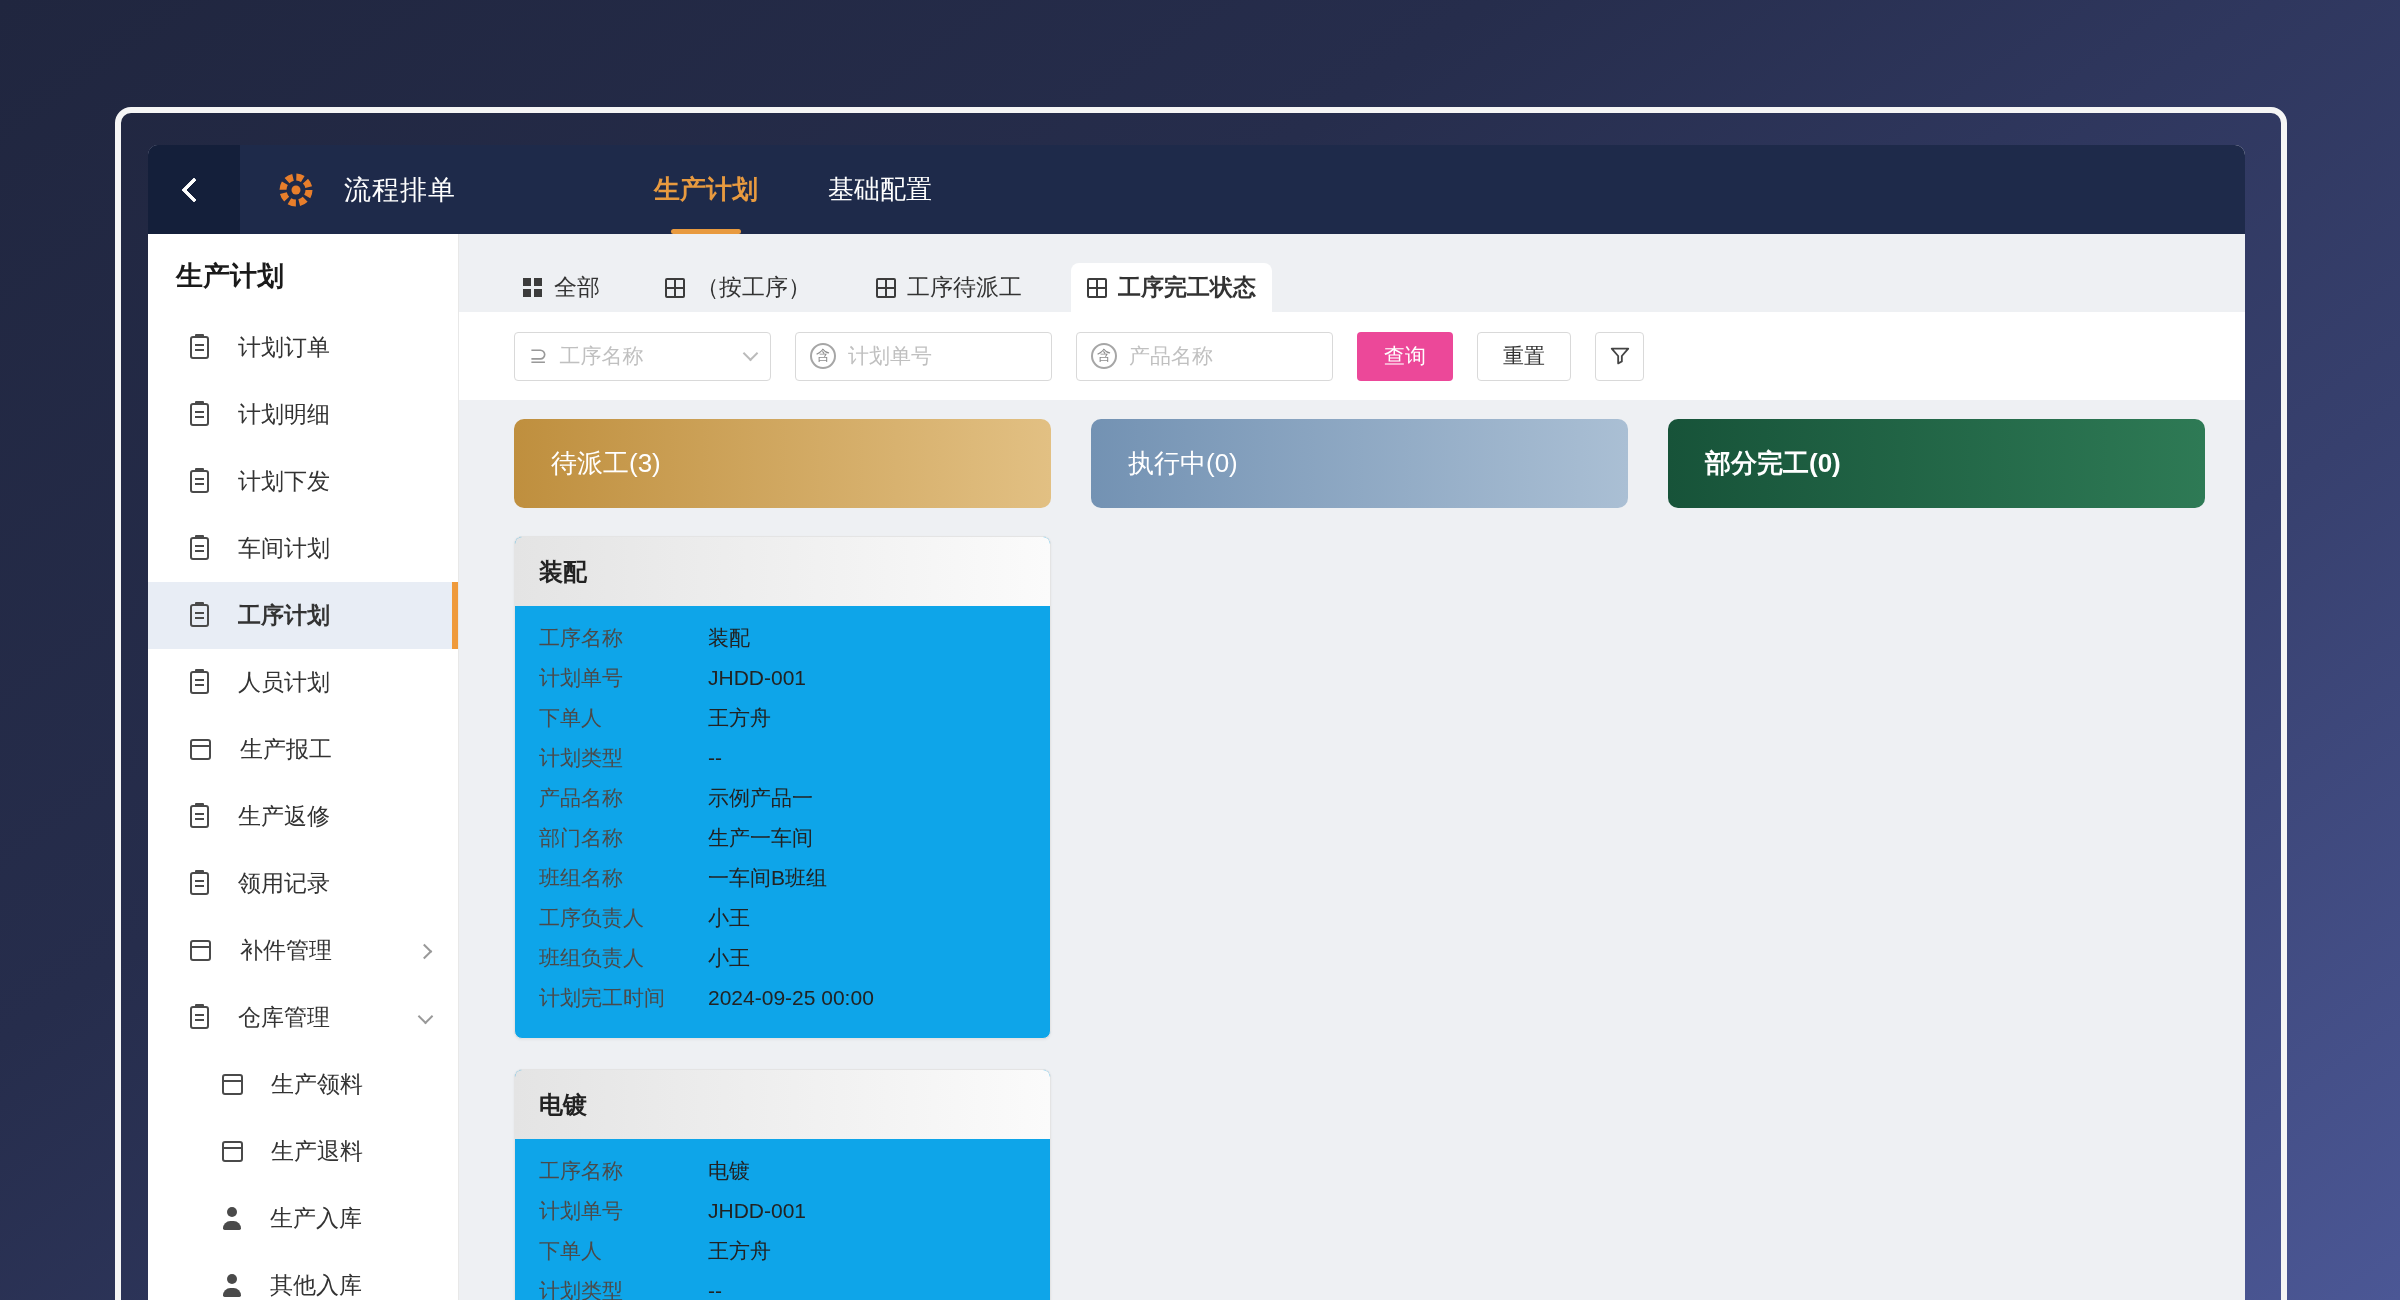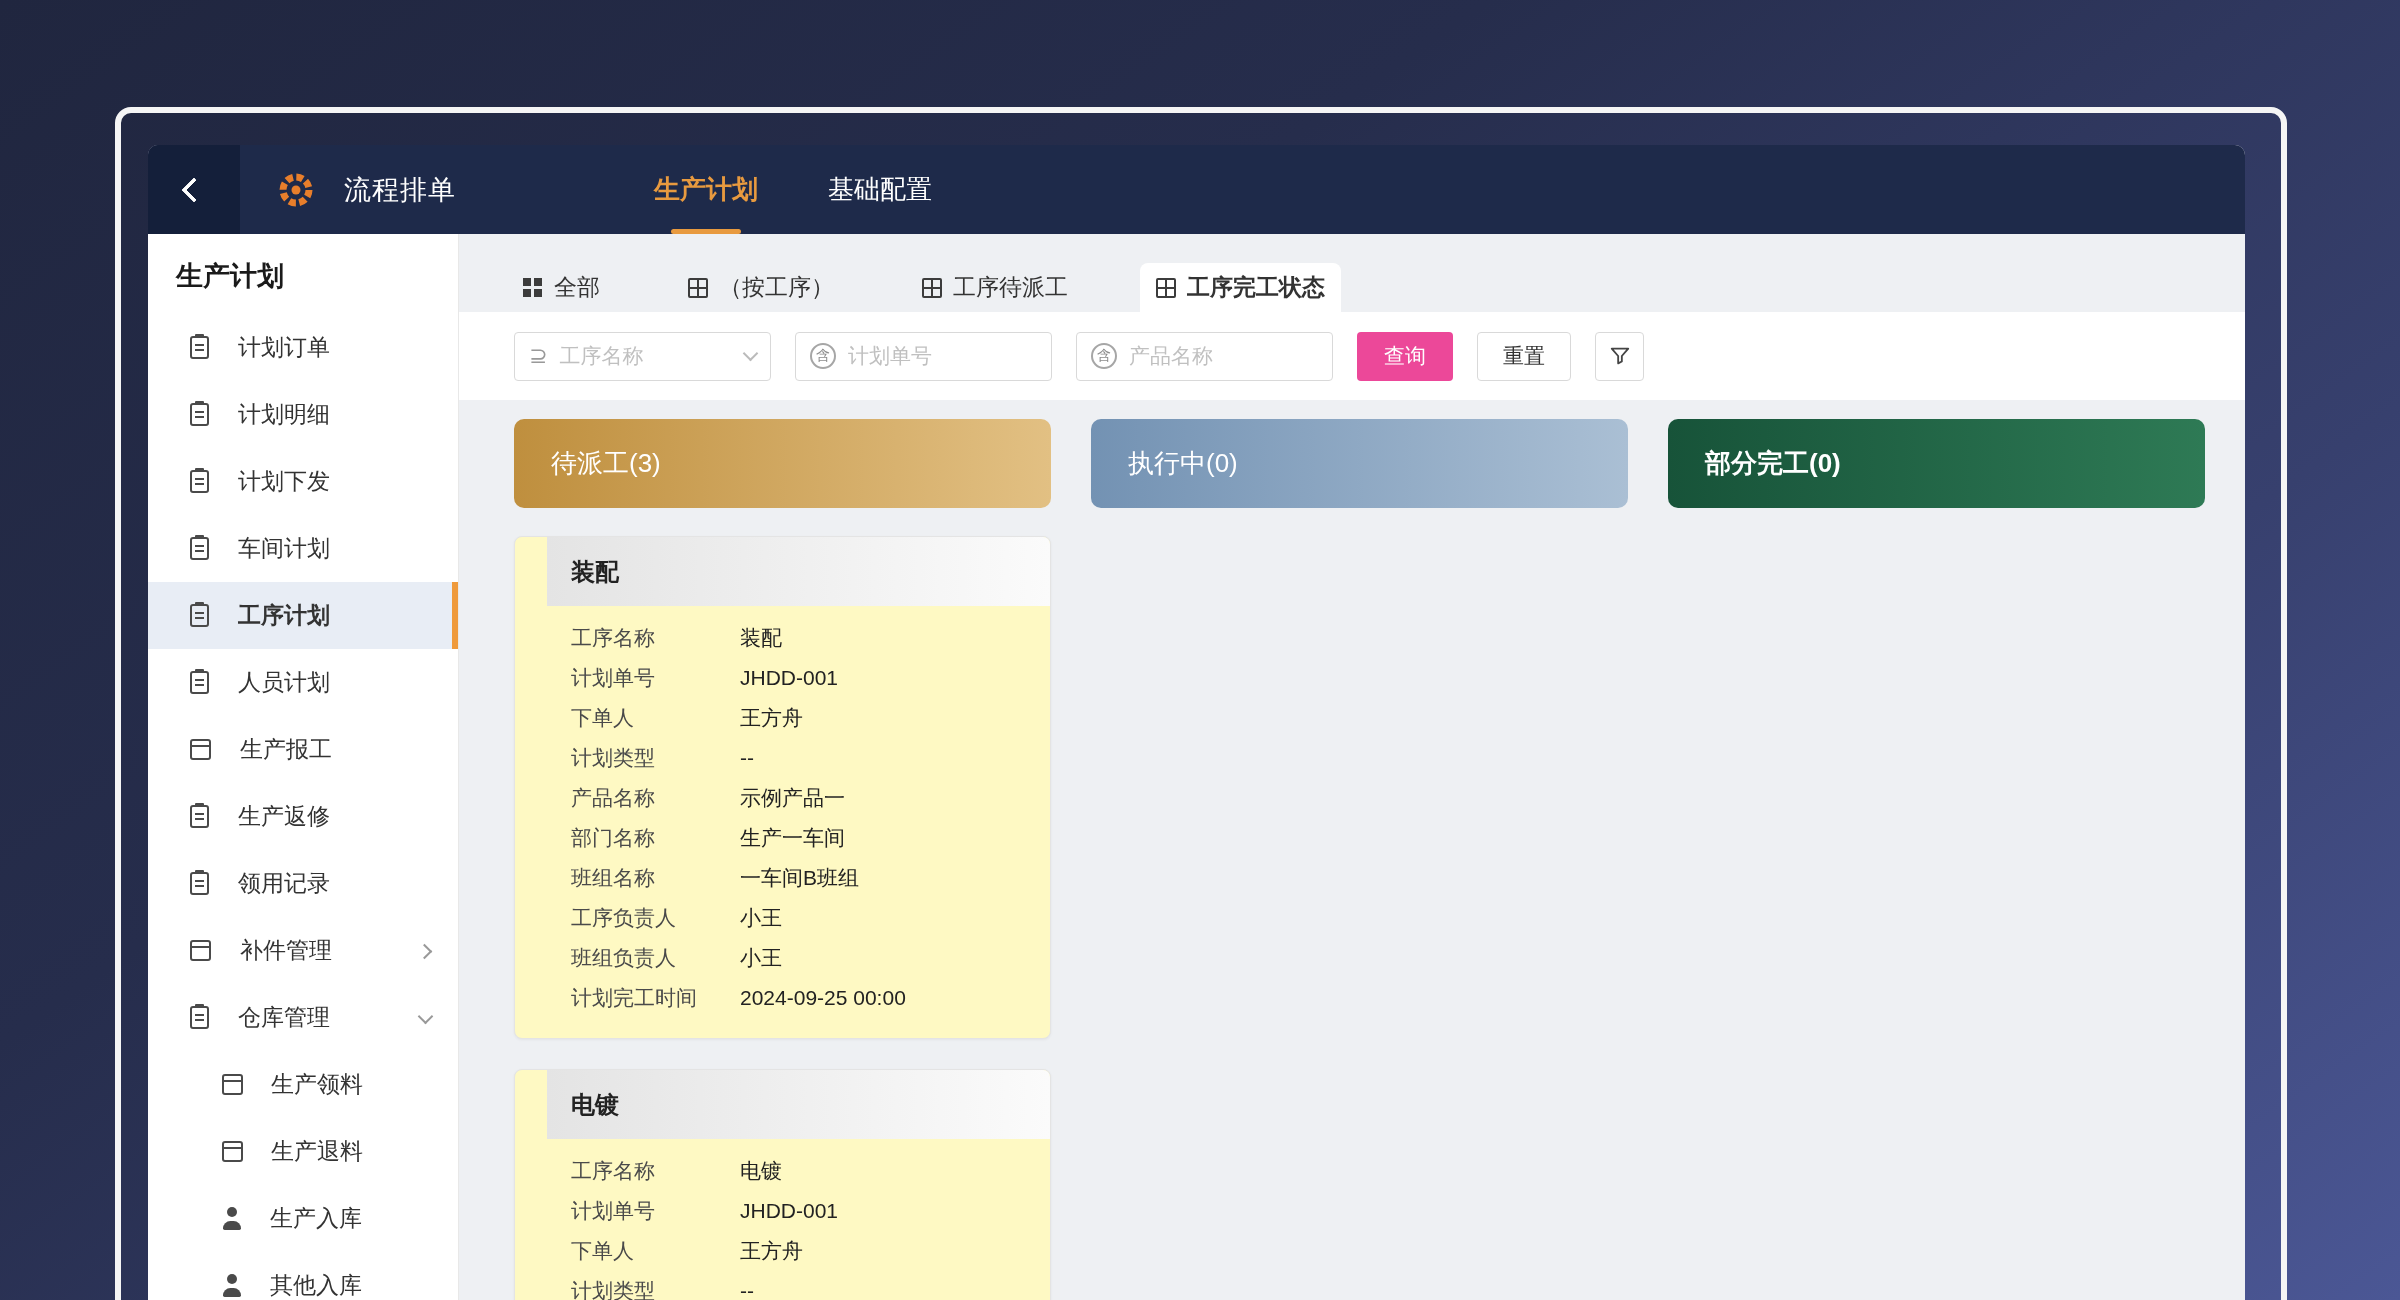--- a/index.html
+++ b/index.html
@@ -44,21 +44,21 @@
   .clipboard-icon { width:19px; height:23px; border:2px solid #4a4a4a; border-radius:3px; position:relative; flex:none; }
   .clipboard-icon::before { content:""; position:absolute; top:-4px; left:3px; width:9px; height:4px; background:#4a4a4a; border-radius:1px; }
   .clipboard-icon::after { content:""; position:absolute; left:3px; top:6px; width:9px; height:2px; background:#4a4a4a; box-shadow:0 5px 0 #4a4a4a; }
   .box-icon { width:21px; height:21px; border:2px solid #4a4a4a; border-radius:3px; position:relative; flex:none; }
   .box-icon::before { content:""; position:absolute; top:4px; left:0; right:0; height:2px; background:#4a4a4a; }
   .user-icon { width:20px; height:23px; position:relative; flex:none; }
   .user-icon::before { content:""; position:absolute; top:0; left:5px; width:10px; height:10px; border-radius:50%; background:#4a4a4a; }
   .user-icon::after { content:""; position:absolute; bottom:0; left:1px; width:18px; height:9px; border-radius:9px 9px 2px 2px; background:#4a4a4a; }
   
   .main { flex:1; display:flex; flex-direction:column; min-width:0; padding-top:29px; }
-  .content-tabs { display:flex; gap:56px; padding-left:47px; flex:none; }
+  .content-tabs { display:flex; gap:33px; padding-left:47px; flex:none; }
   .ctab { display:flex; align-items:center; gap:11px; height:49px; padding:0 16px; font-size:23px; color:#333; cursor:pointer; white-space:nowrap; }
   .ctab.active { background:#fff; border-radius:8px 8px 0 0; font-weight:700; }
   .grid-icon { width:21px; height:21px; position:relative; flex:none; }
   .grid-icon::before { content:""; position:absolute; top:1px; left:1px; width:8px; height:8px; background:#3c3c3c; box-shadow:11px 0 0 #3c3c3c,0 11px 0 #3c3c3c,11px 11px 0 #3c3c3c; }
   .table-icon { width:20px; height:20px; border:2px solid #3c3c3c; border-radius:2px; position:relative; flex:none; }
   .table-icon::before { content:""; position:absolute; top:50%; left:0; right:0; height:2px; margin-top:-1px; background:#3c3c3c; }
   .table-icon::after { content:""; position:absolute; left:50%; top:0; bottom:0; width:2px; margin-left:-1px; background:#3c3c3c; }
   
   .filter-bar { height:88px; flex:none; background:#fff; display:flex; align-items:center; padding-left:55px; gap:24px; }
   .select, .input-wrap { width:257px; height:49px; background:#fff; border:1px solid #d9d9d9; border-radius:4px; display:flex; align-items:center; padding:0 14px; gap:12px; }
@@ -72,21 +72,21 @@
   .btn-primary { width:96px; height:49px; background:#ec4899; color:#fff; border:none; border-radius:4px; font-size:21px; cursor:pointer; font-family:inherit; }
   .btn-default { width:94px; height:49px; background:#fff; color:#333; border:1px solid #d9d9d9; border-radius:4px; font-size:21px; cursor:pointer; font-family:inherit; }
   .btn-icon { width:49px; height:49px; background:#fff; border:1px solid #d9d9d9; border-radius:4px; display:flex; align-items:center; justify-content:center; cursor:pointer; }
   
   .kanban { display:flex; gap:40px; padding:19px 40px 0 55px; flex:1; min-height:0; }
   .kcol { width:537px; flex:none; }
   .kcol-header { height:89px; border-radius:10px; display:flex; align-items:center; padding-left:37px; color:#fff; font-size:26px; font-weight:500; }
   .kcol-header.gold  { background:linear-gradient(90deg,#bf8f3e,#e2c083); }
   .kcol-header.blue  { background:linear-gradient(90deg,#7392b3,#aabfd4); }
   .kcol-header.green { background:linear-gradient(90deg,#175339,#2e7a55); font-weight:700; }
-  .kcard { margin-top:28px; background:#fef9c3; border:1px solid #e4e4e4; border-radius:8px; overflow:hidden; box-shadow:0 1px 3px rgba(0,0,0,0.05); cursor:pointer;padding-left:32px; }
+  .kcard { margin-top:28px; background:#0ea5e9; border:1px solid #e4e4e4; border-radius:8px; overflow:hidden; box-shadow:0 1px 3px rgba(0,0,0,0.05); cursor:pointer; }
   .kcard + .kcard { margin-top:30px; }
   .kcard-header { height:69px; background:linear-gradient(90deg,#e4e4e4,#fbfbfb); display:flex; align-items:center; padding-left:24px; font-size:24px; font-weight:700; color:#222; }
   .kcard-body { padding:12px 24px 20px; }
   .frow { display:flex; height:40px; align-items:center; font-size:21px; }
   .flabel { width:169px; flex:none; color:#4a4a4a; }
   .fvalue { color:#222; }
 </style>
 </head>
 <body>
 

